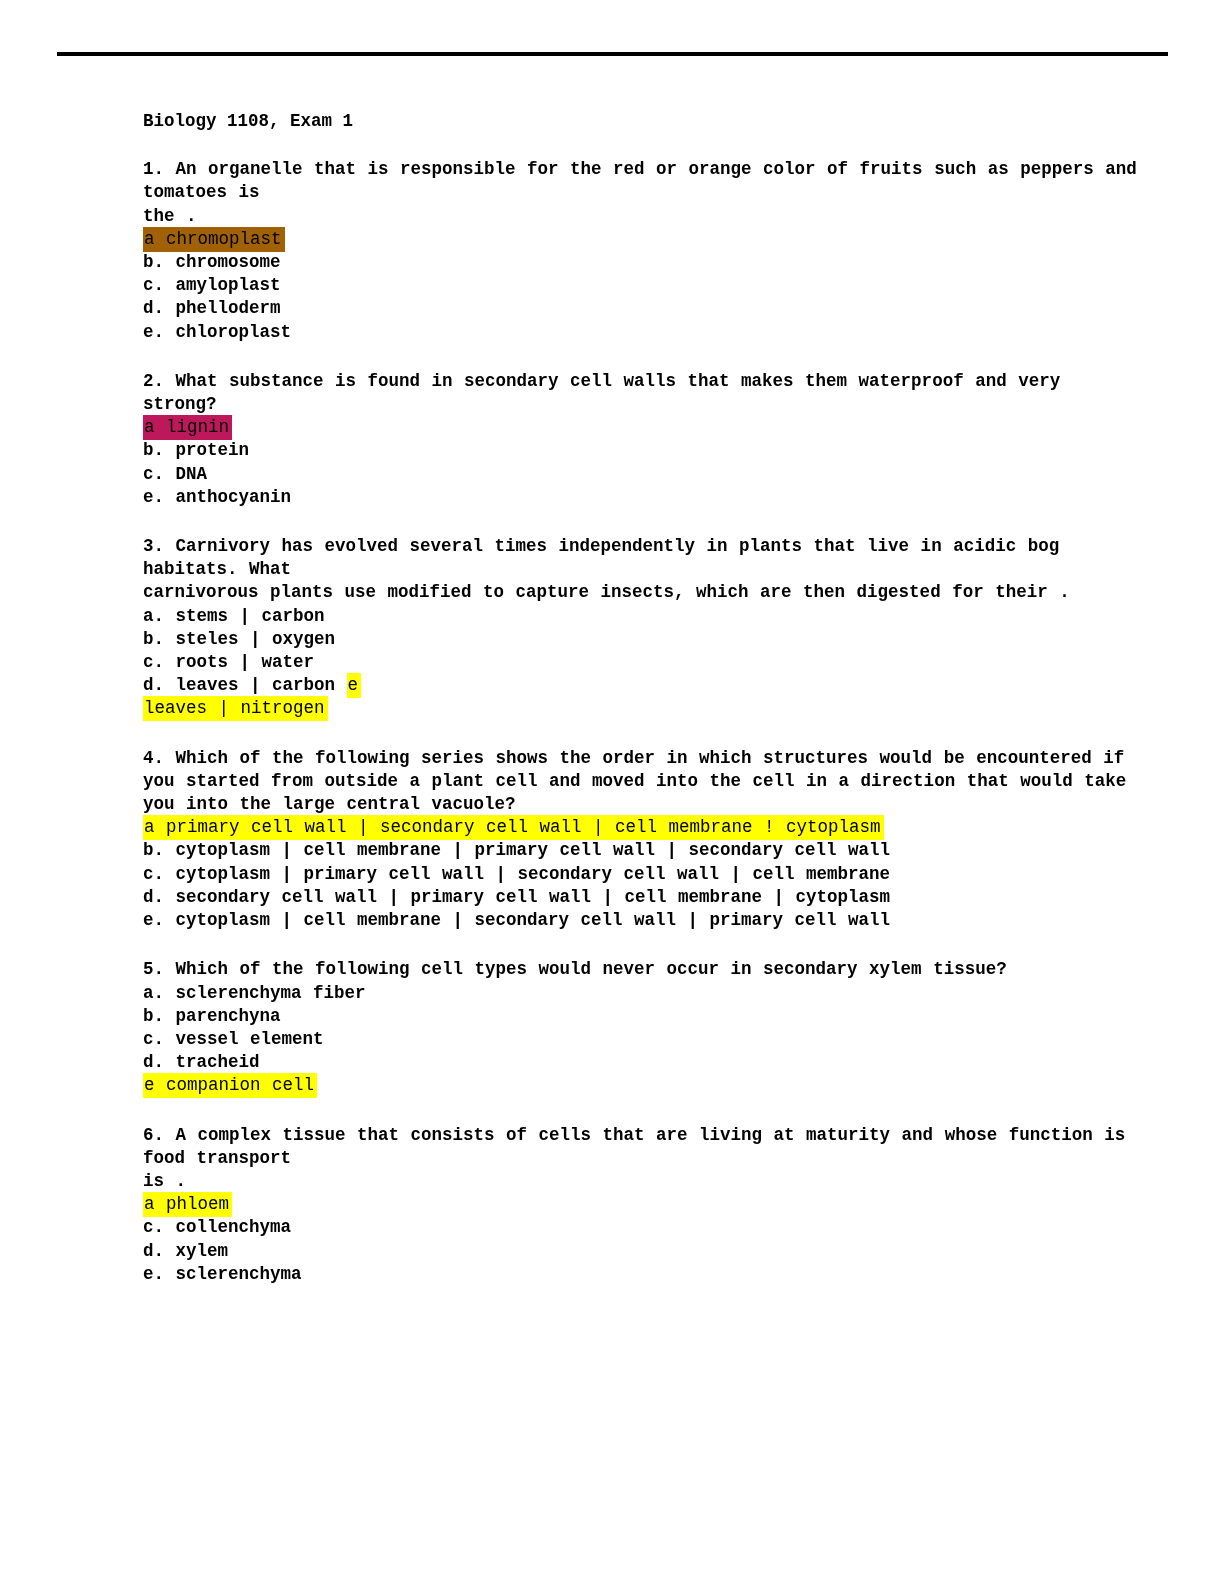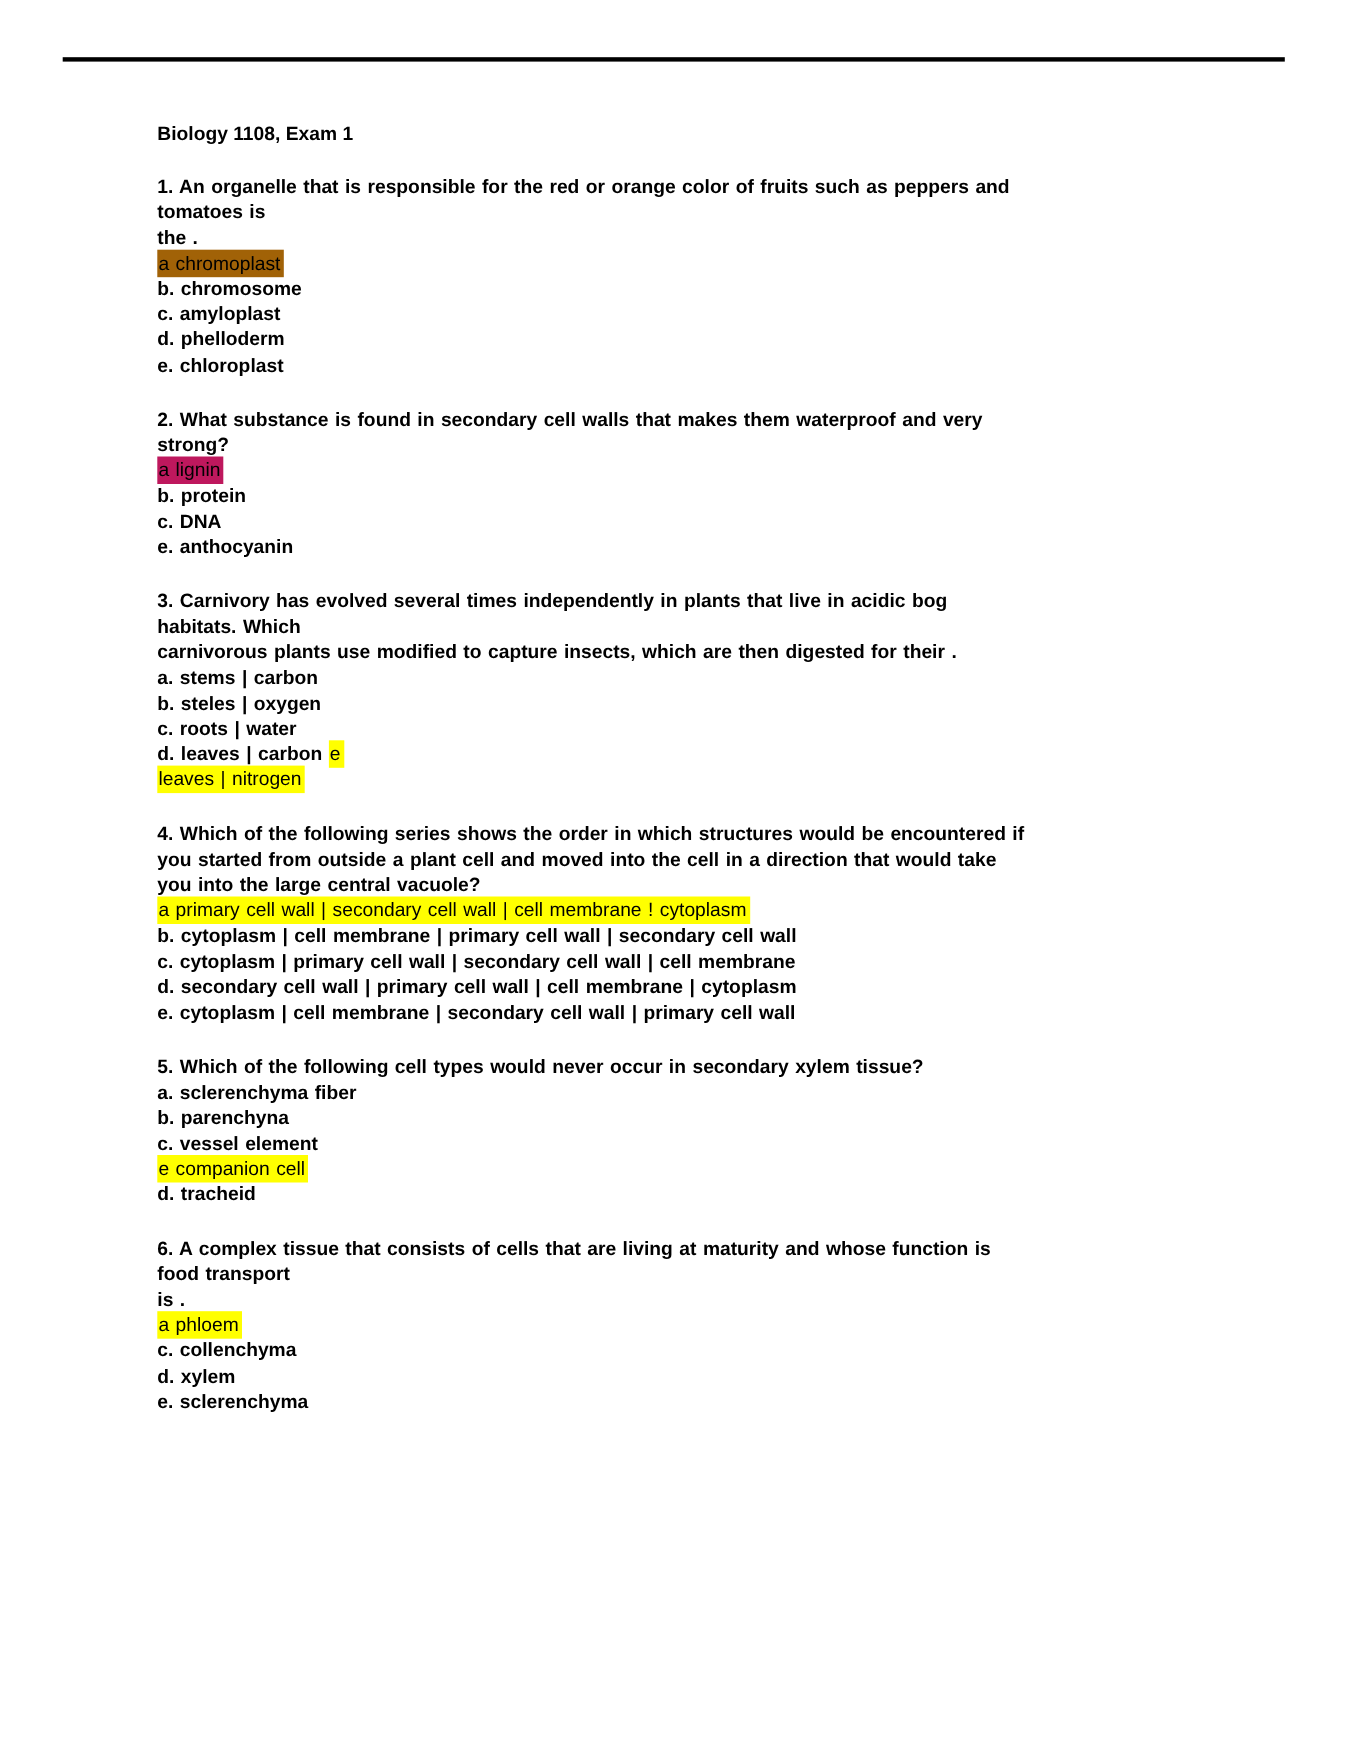--- a/index.html
+++ b/index.html
@@ -5,21 +5,21 @@
   html, body {
     margin: 0;
     padding: 0;
     background: #ffffff;
   }
   .page {
     position: relative;
     width: 1224px;
     height: 1584px;
     background: #ffffff;
-    font-family: Liberation Sans, sans-serif;
+    font-family: Liberation Mono, monospace;
     color: #000000;
     overflow: hidden;
   }
   .top-rule {
     position: absolute;
     left: 57px;
     top: 52px;
     width: 1111px;
     height: 4px;
     background: #000000;
@@ -74,21 +74,21 @@
         <div class="question">
           <div class="line"><span>2. What substance is found in secondary cell walls that makes them waterproof and very</span></div>
           <div class="line"><span>strong?</span></div>
           <div class="line"><span class="hl" style="background: #be185d;">a lignin</span></div>
           <div class="line"><span>b. protein</span></div>
           <div class="line"><span>c. DNA</span></div>
           <div class="line"><span>e. anthocyanin</span></div>
         </div>
         <div class="question">
           <div class="line"><span>3. Carnivory has evolved several times independently in plants that live in acidic bog</span></div>
-          <div class="line"><span>habitats. Which</span></div>
+          <div class="line"><span>habitats. What</span></div>
           <div class="line"><span>carnivorous plants use modified to capture insects, which are then digested for their .</span></div>
           <div class="line"><span>a. stems | carbon</span></div>
           <div class="line"><span>b. steles | oxygen</span></div>
           <div class="line"><span>c. roots | water</span></div>
           <div class="line"><span>d. leaves | carbon </span><span class="hl" style="background: rgb(255, 255, 0);">e</span></div>
           <div class="line"><span class="hl" style="background: rgb(255, 255, 0);">leaves | nitrogen</span></div>
         </div>
         <div class="question">
           <div class="line"><span>4. Which of the following series shows the order in which structures would be encountered if</span></div>
           <div class="line"><span>you started from outside a plant cell and moved into the cell in a direction that would take</span></div>
@@ -97,22 +97,22 @@
           <div class="line"><span>b. cytoplasm | cell membrane | primary cell wall | secondary cell wall</span></div>
           <div class="line"><span>c. cytoplasm | primary cell wall | secondary cell wall | cell membrane</span></div>
           <div class="line"><span>d. secondary cell wall | primary cell wall | cell membrane | cytoplasm</span></div>
           <div class="line"><span>e. cytoplasm | cell membrane | secondary cell wall | primary cell wall</span></div>
         </div>
         <div class="question">
           <div class="line"><span>5. Which of the following cell types would never occur in secondary xylem tissue?</span></div>
           <div class="line"><span>a. sclerenchyma fiber</span></div>
           <div class="line"><span>b. parenchyna</span></div>
           <div class="line"><span>c. vessel element</span></div>
+          <div class="line"><span>d. tracheid</span></div>
           <div class="line"><span class="hl" style="background: rgb(255, 255, 0);">e companion cell</span></div>
-          <div class="line"><span>d. tracheid</span></div>
         </div>
         <div class="question">
           <div class="line"><span>6. A complex tissue that consists of cells that are living at maturity and whose function is</span></div>
           <div class="line"><span>food transport</span></div>
           <div class="line"><span>is .</span></div>
           <div class="line"><span class="hl" style="background: rgb(255, 255, 0);">a phloem</span></div>
           <div class="line"><span>c. collenchyma</span></div>
           <div class="line"><span>d. xylem</span></div>
           <div class="line"><span>e. sclerenchyma</span></div>
         </div>

